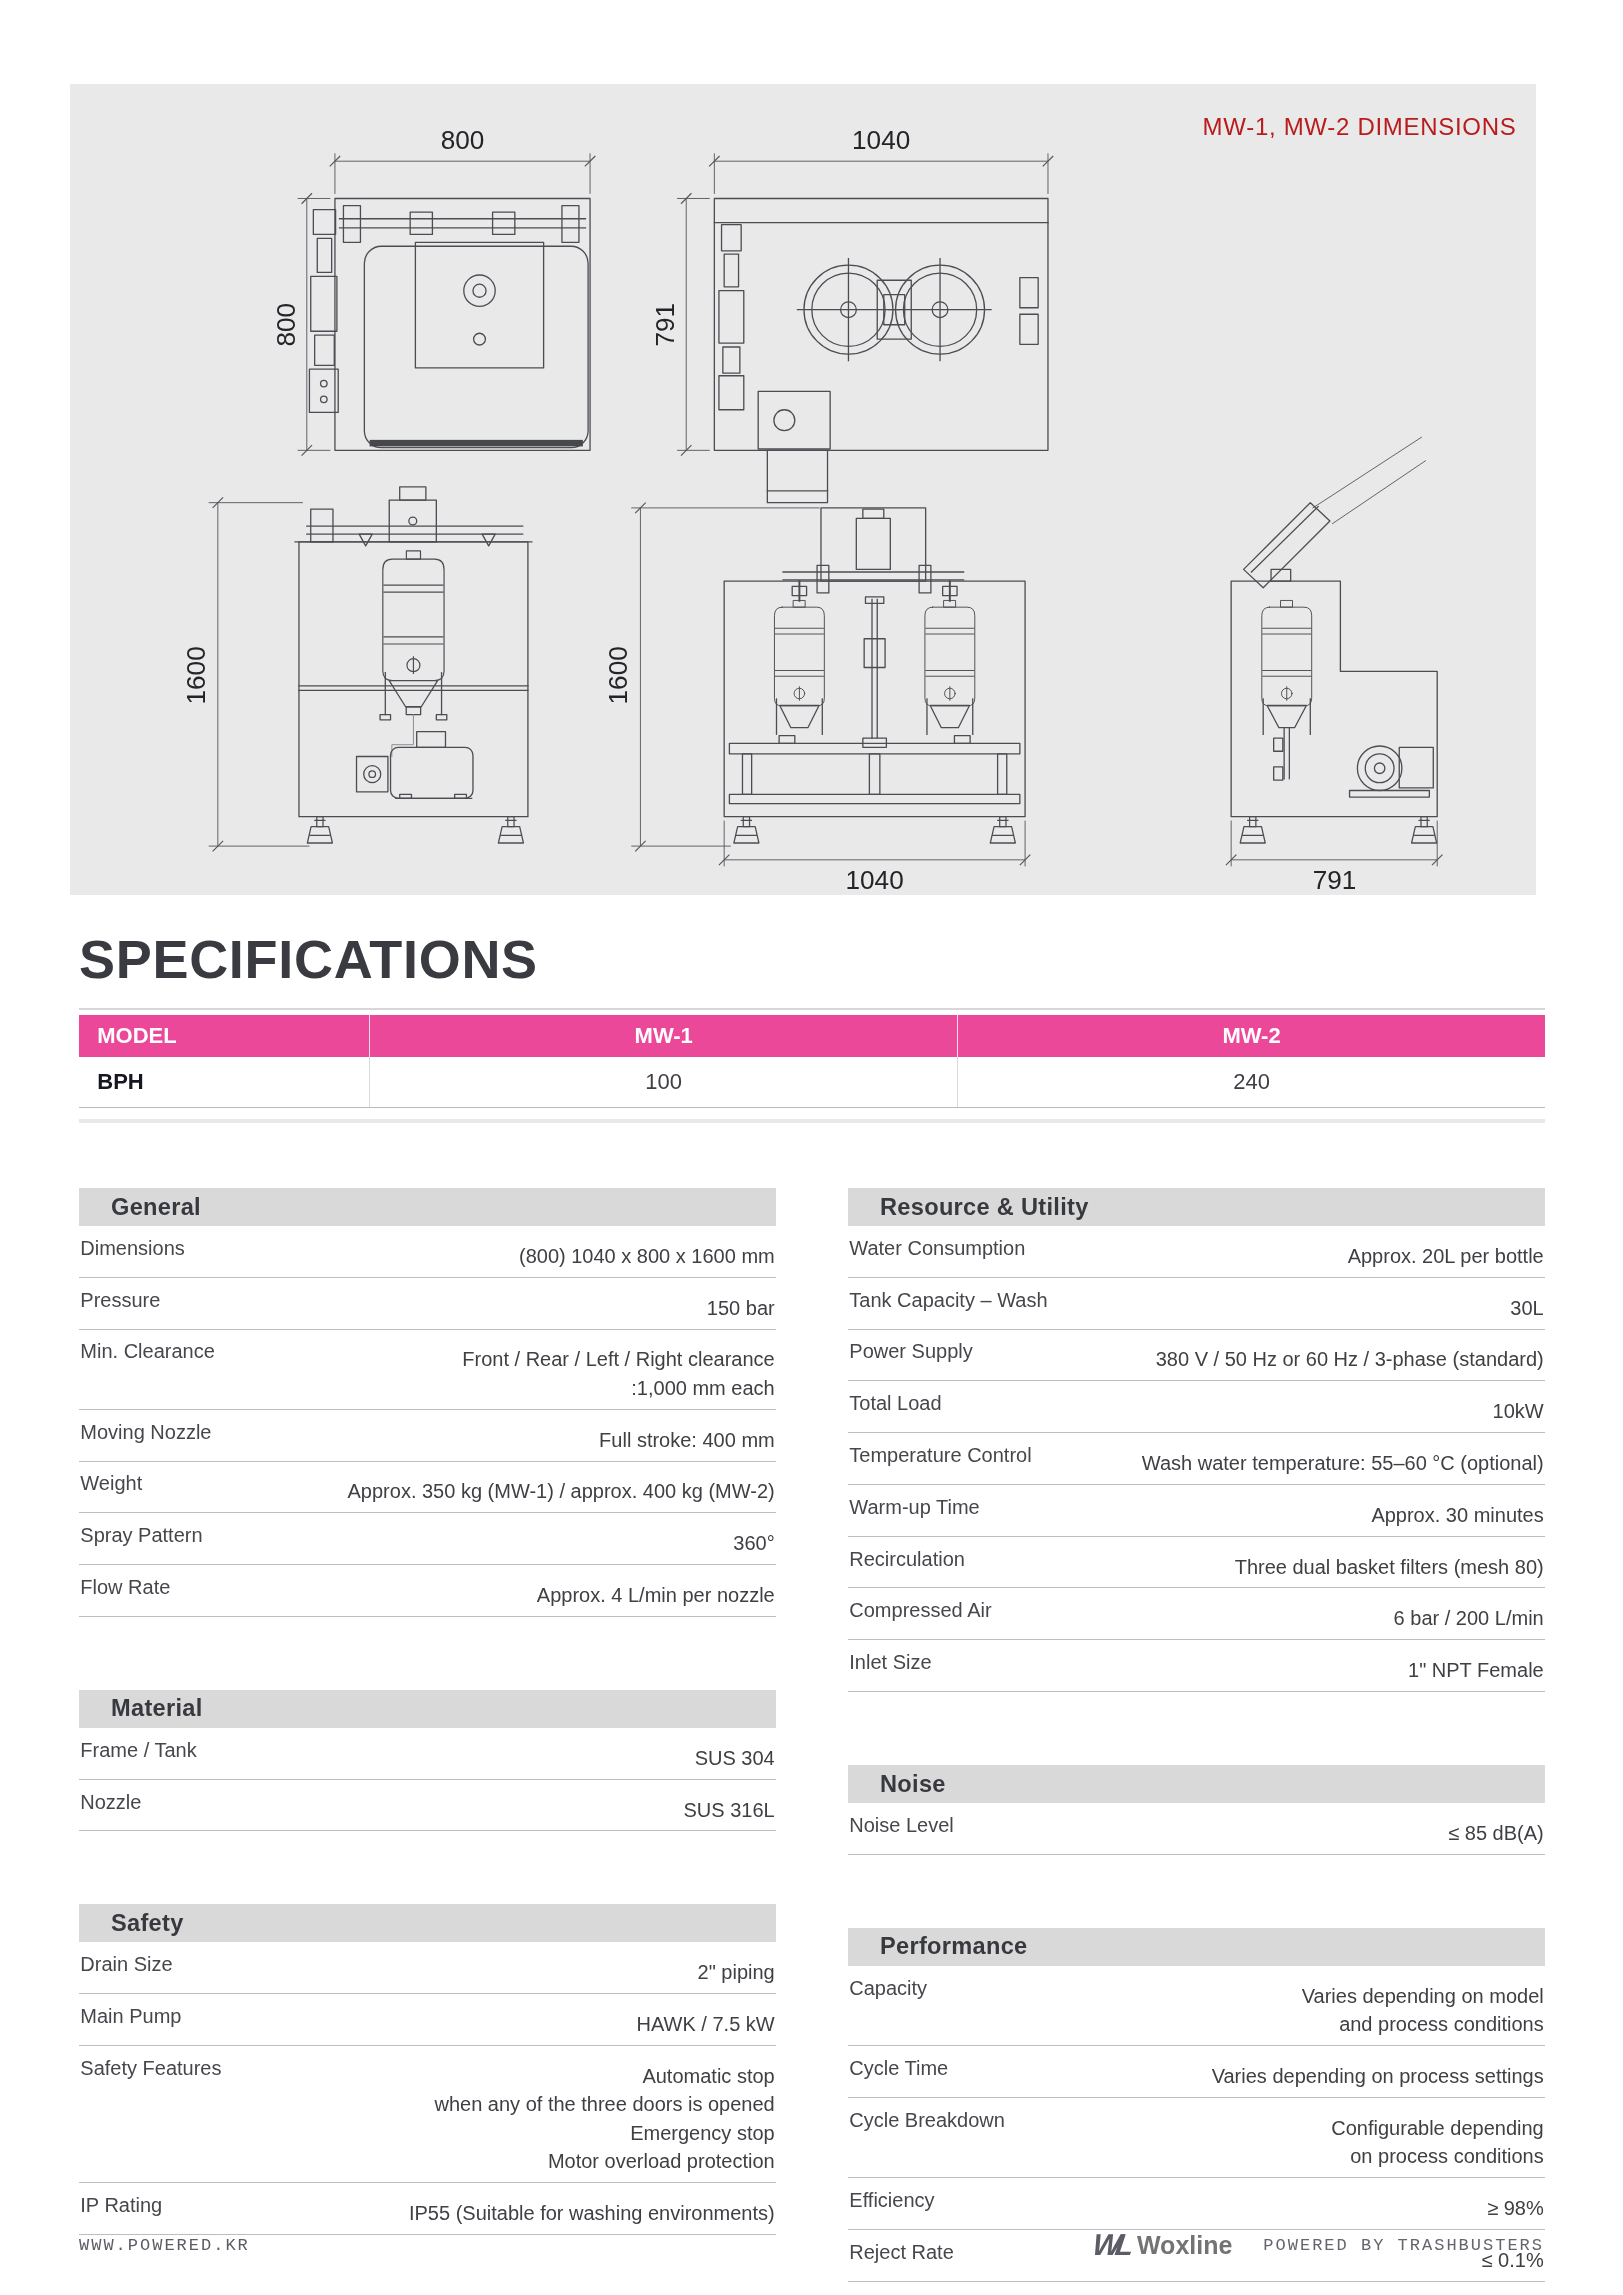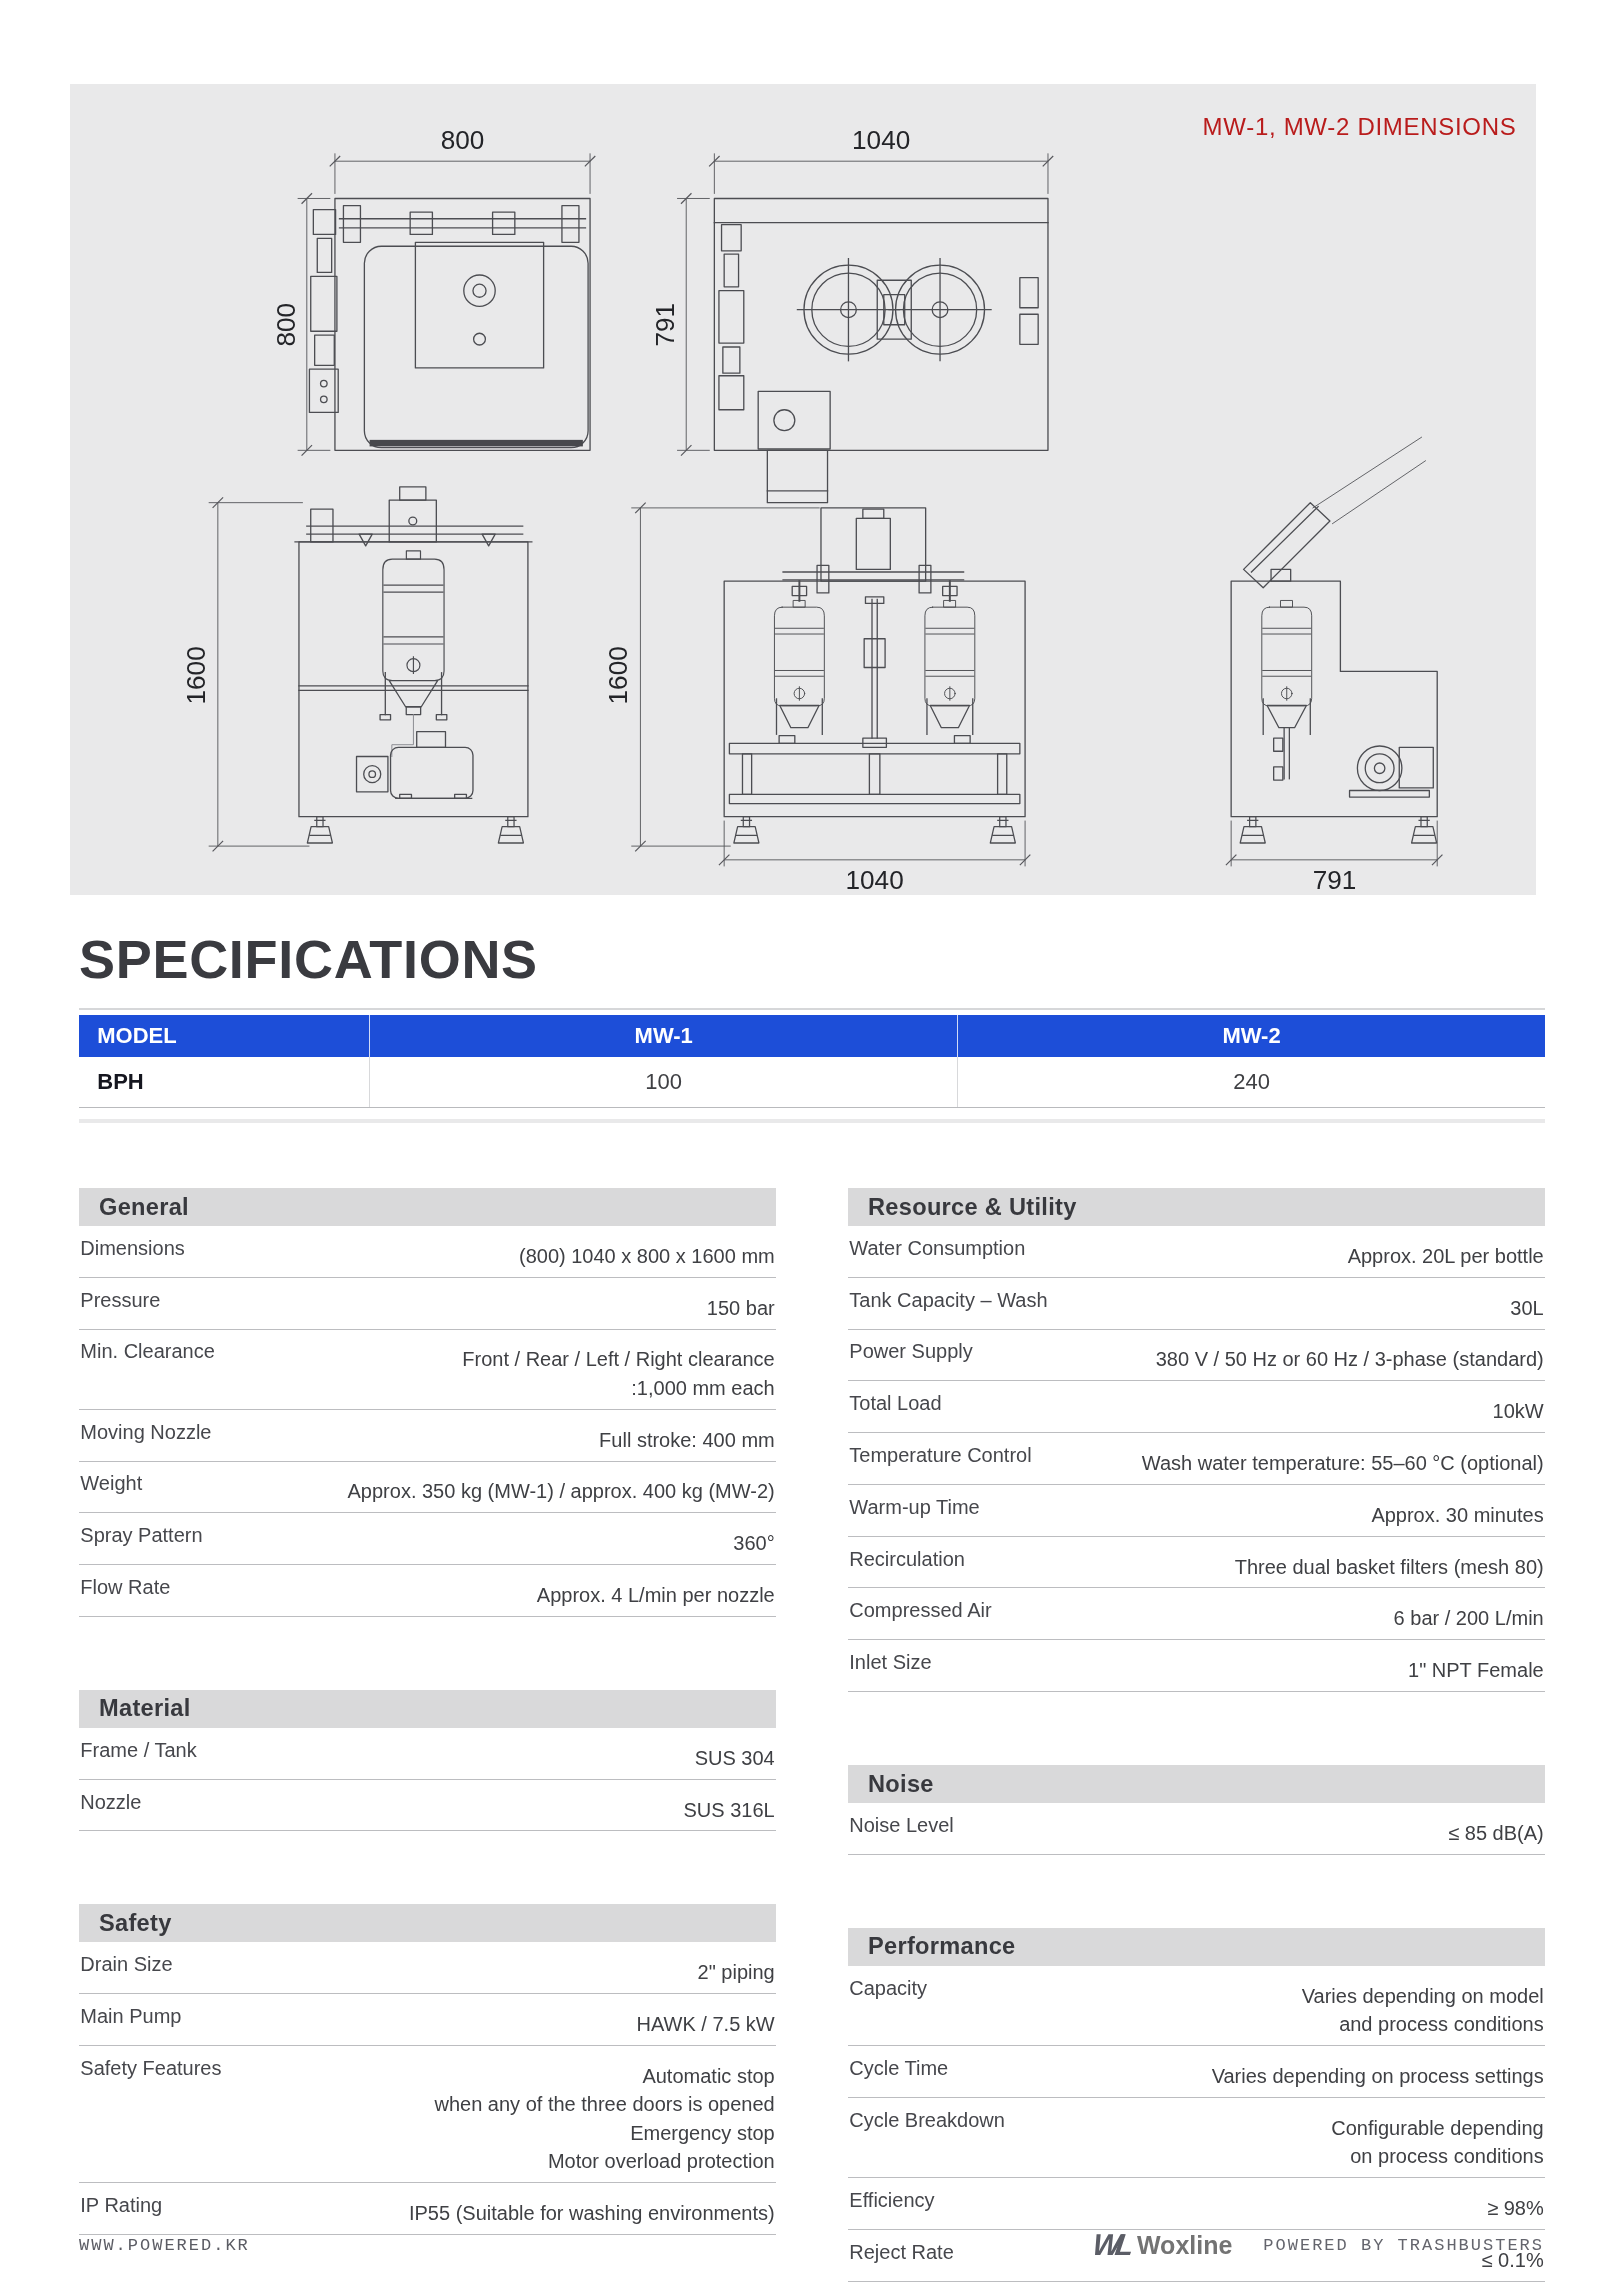--- a/index.html
+++ b/index.html
@@ -11,35 +11,35 @@
   .panel svg{position:absolute;inset:0;display:block;}
   .panel-title{position:absolute;top:29px;right:19.6px;font-size:24px;color:#b91c1c;letter-spacing:0.7px;}
 
   
   .heading{position:absolute;left:79px;top:932px;font-size:54px;font-weight:600;
            color:#3a3b40;letter-spacing:0.7px;line-height:1;}
 
   
   .model-table{position:absolute;left:79px;top:1008px;width:1466px;}
   .mt-topline{height:2px;background:#d6d7d9;margin-bottom:4.6px;}
-  .mt-header{display:flex;background:#1d4ed8;color:#fff;font-weight:bold;font-size:22px;height:42px;}
+  .mt-header{display:flex;background:#ec4899;color:#fff;font-weight:bold;font-size:22px;height:42px;}
   .mt-row{display:flex;height:50px;font-size:22px;border-bottom:1.3px solid #b9babd;}
   .c-model{width:19.8%;display:flex;align-items:center;padding-left:18.3px;box-sizing:border-box;}
   .c-mw{width:40.1%;display:flex;align-items:center;justify-content:center;border-left:1.3px solid rgba(255,255,255,.8);box-sizing:border-box;}
   .r-model{width:19.8%;display:flex;align-items:center;padding-left:18.3px;font-weight:bold;color:#15161f;box-sizing:border-box;}
   .r-val{width:40.1%;display:flex;align-items:center;justify-content:center;border-left:1.3px solid #d8d9db;color:#3f4044;box-sizing:border-box;}
   .mt-shadow{height:3.9px;background:#e9e9ea;margin-top:11.8px;}
 
   
   .cols{position:absolute;left:79px;top:1188px;width:1466px;display:flex;gap:72px;}
   .col{flex:1;min-width:0;}
   .section{margin-bottom:73px;}
   .section:last-child{margin-bottom:0;}
   .sec-header{height:38px;background:#d9d9da;display:flex;align-items:center;
-              padding:0 20px;font-size:23.6px;font-weight:bold;color:#38393e;letter-spacing:0.3px;}
+              padding:0 32px;font-size:23.6px;font-weight:bold;color:#38393e;letter-spacing:0.3px;}
   .row{display:flex;justify-content:space-between;align-items:flex-start;gap:19.6px;
        border-bottom:1.3px solid #bcbdc0;padding:7.9px 1.3px 6.5px;font-size:20px;line-height:1.42;}
   .lbl{color:#46474c;white-space:nowrap;}
   .val{color:#3f4044;text-align:right;white-space:pre-line;flex:1;margin-top:8px;}
 
   
   .footer{position:absolute;left:79px;right:79px;top:2230px;display:flex;
           justify-content:space-between;align-items:center;}
   .site{font-family:"Liberation Mono",monospace;font-size:17px;letter-spacing:2px;color:#5b5c64;}
   .brandrow{display:flex;align-items:center;}

